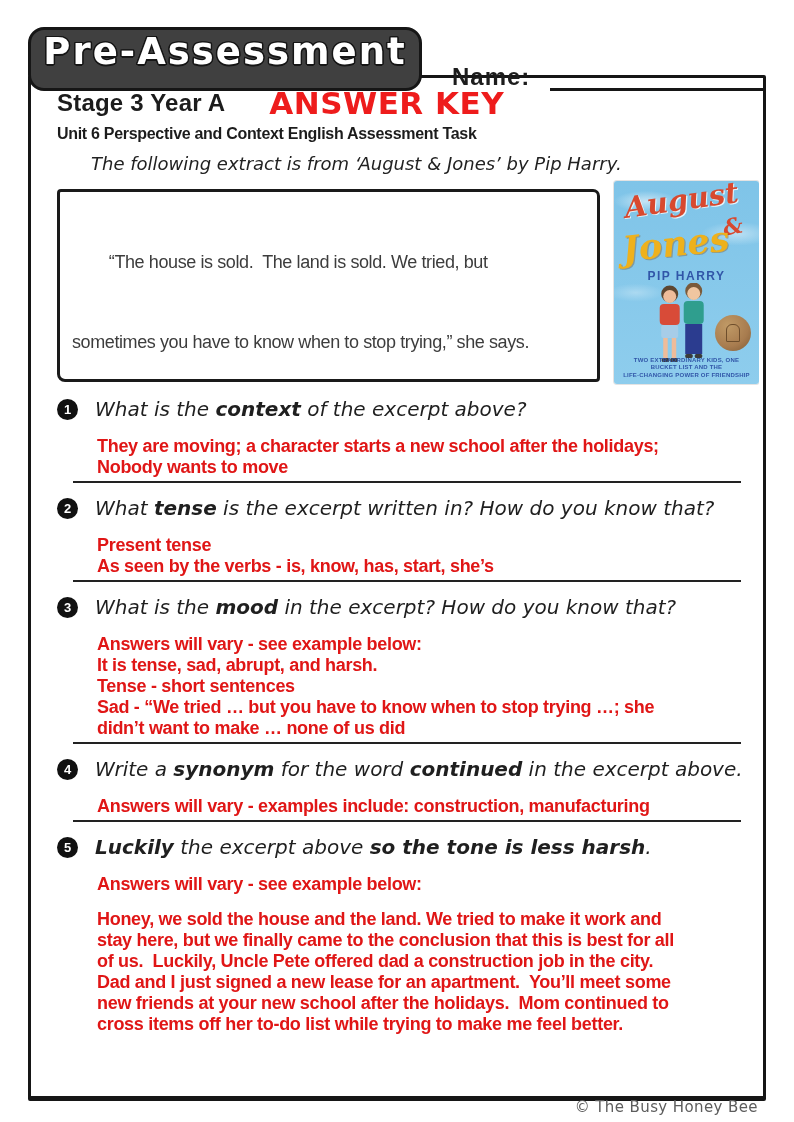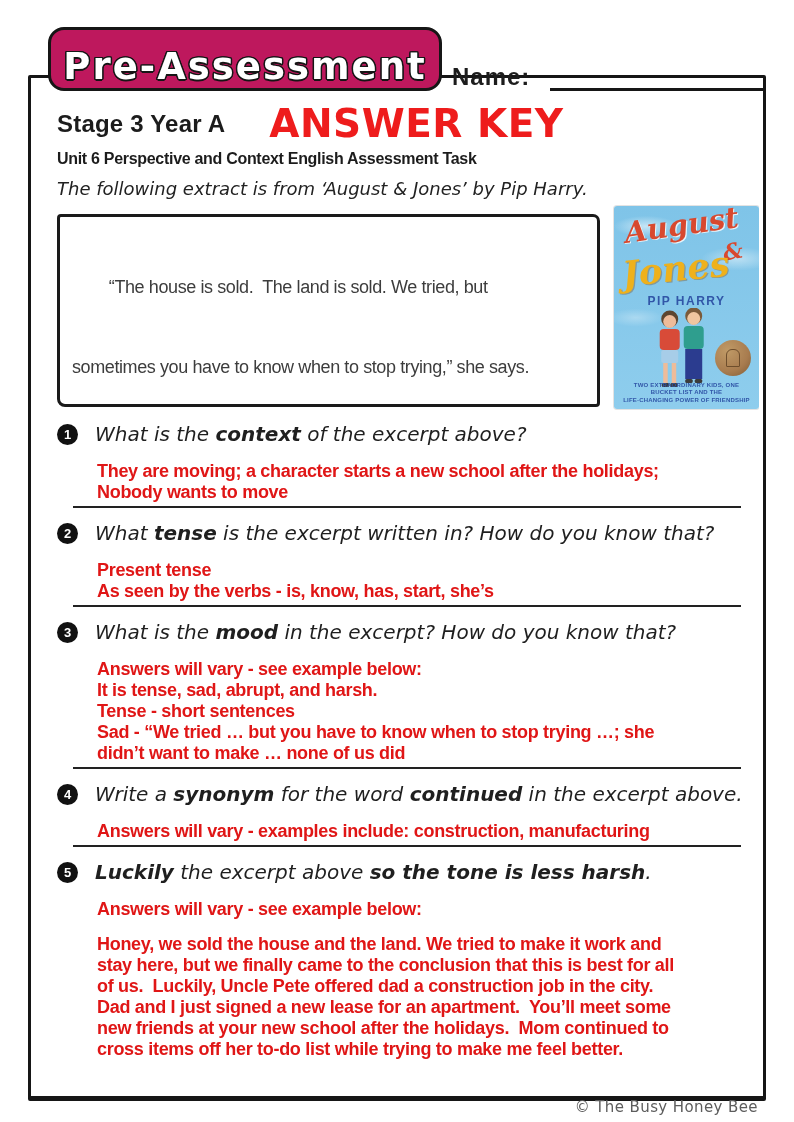--- a/index.html
+++ b/index.html
@@ -4,42 +4,42 @@
 <style>
   html,body{margin:0;padding:0;background:#ffffff;}
   .page{position:relative;width:794px;height:1122px;background:#fff;overflow:hidden;
         font-family:"Liberation Sans",sans-serif;color:#1c1c1c;}
 
   
   .frame{position:absolute;left:28px;top:75px;width:732px;height:1018px;
          border:3px solid #161616;border-bottom-width:5px;border-radius:2px;}
 
   
-  .badge{position:absolute;left:48px;top:27px;width:388px;height:58px;background:#be185d;
+  .badge{position:absolute;left:28px;top:27px;width:388px;height:58px;background:#404040;
          border:3px solid #161616;border-radius:16px;z-index:3;
-         display:flex;align-items:flex-end;justify-content:center;}
+         display:flex;align-items:flex-start;justify-content:center;}
   .badge-text{font-family:"DejaVu Sans",sans-serif;font-weight:800;font-size:37px;letter-spacing:2px;
          color:#fff;-webkit-text-stroke:2.2px #161616;paint-order:stroke fill;
          text-shadow:1.5px 0 #161616,-1.5px 0 #161616,0 1.5px #161616,0 -1.5px #161616,
                      1px 1px #161616,-1px -1px #161616,1px -1px #161616,-1px 1px #161616;}
 
   
   .name-row{position:absolute;left:452px;top:62px;z-index:3;display:flex;align-items:flex-end;gap:20px;}
   .name-label{font-size:24px;font-weight:bold;letter-spacing:1px;}
   .name-line{display:inline-block;width:216px;height:26px;border-bottom:3px solid #161616;}
 
-  .content{position:absolute;left:57px;top:101px;width:702px;height:990px;z-index:2;overflow:hidden;}
+  .content{position:absolute;left:57px;top:85px;width:702px;height:990px;z-index:2;overflow:hidden;}
 
   .stage-row{display:flex;align-items:center;gap:44px;}
   .stage{font-weight:bold;font-size:24px;letter-spacing:.2px;}
-  .answer-key{font-family:"DejaVu Sans",sans-serif;font-weight:800;font-size:39px;
+  .answer-key{font-family:"DejaVu Sans",sans-serif;font-weight:800;font-size:31px;
               color:var(--key-red,#ee1c1c);letter-spacing:.5px;}
   .unit-title{font-weight:bold;font-size:16px;margin-top:4px;letter-spacing:-.3px;}
   .instructions{margin-top:8px;font-style:italic;font-size:18px;line-height:25px;color:#222;
-                font-family:"DejaVu Sans",sans-serif;}
+                font-family:"DejaVu Sans",sans-serif;margin-left:34px;}
 
   
   .excerpt-row{display:flex;margin-top:13px;gap:14px;align-items:flex-start;}
   .excerpt-box{box-sizing:border-box;width:546px;height:193px;border:3px solid #1a1a1a;
                border-radius:4px 7px 4px 8px;padding:4px 10px 10px 12px;
                font-size:18px;line-height:26.5px;letter-spacing:-.4px;color:#3d3d3d;
                white-space:pre;overflow:hidden;}
   .b{font-weight:bold;text-align:right;}
 
   

